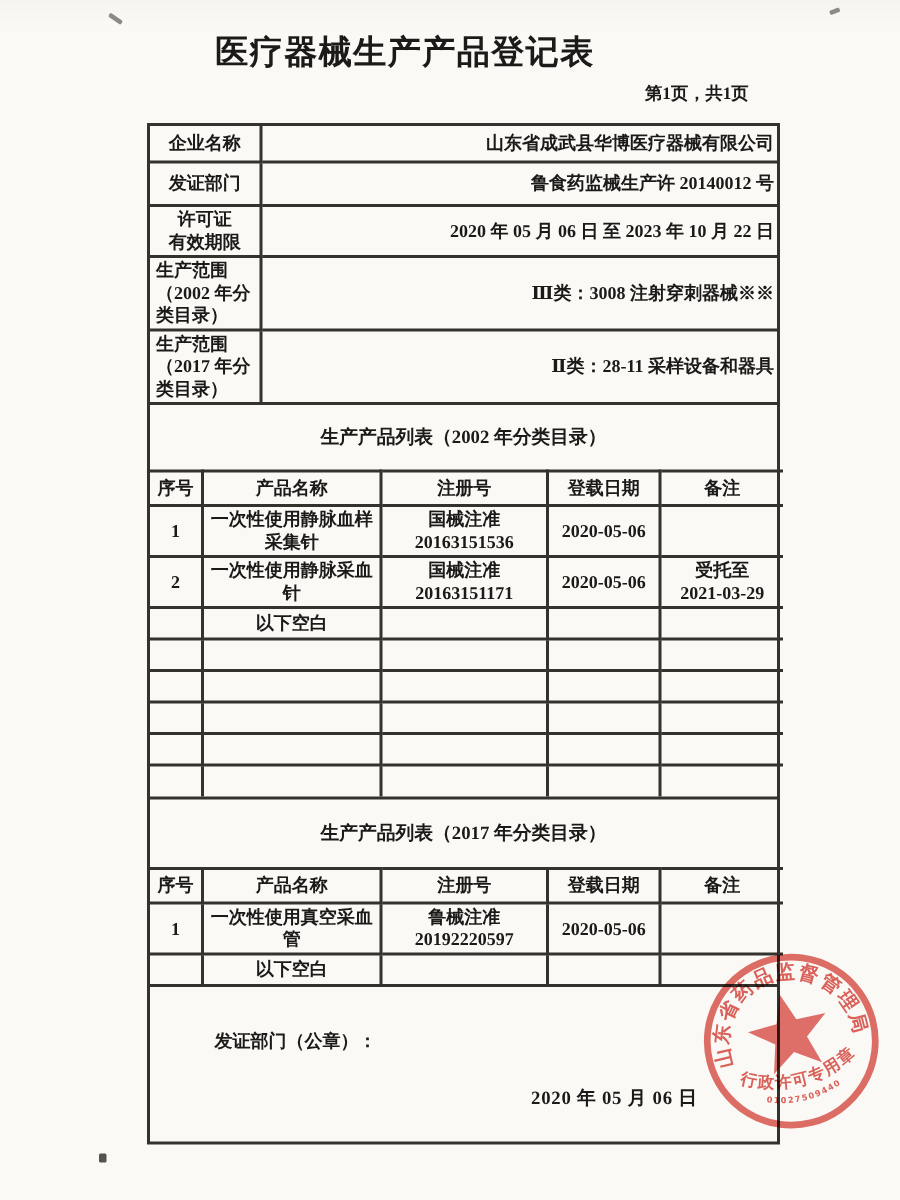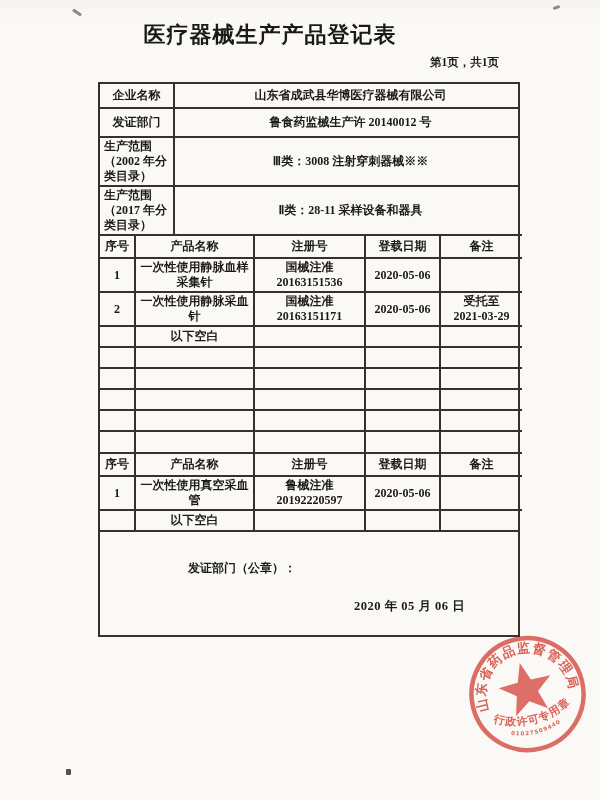--- a/index.html
+++ b/index.html
@@ -36,21 +36,21 @@
     vertical-align: middle;
     text-align: center;
     font-size: 12px; font-weight: 700;
     white-space: pre-line;
     line-height: 1.25;
     padding: 1px 2px;
     overflow: hidden;
   }
   
   .info .lbl { width: 74px; }
-  .info .val { text-align: center; padding-left: 10px; font-family: Liberation Serif, serif; }
+  .info .val { text-align: right; padding-left: 10px; }
   .info tr.r1 td { height: 24px; }
   .info tr.r2 td { height: 29px; }
   .info tr.r3 td { height: 30px; }
   .info tr.r4 td { height: 45px; }
   .info tr.r5 td { height: 40px; }
   .info tr.r4 .lbl, .info tr.r5 .lbl { text-align: left; padding-left: 4px; }
   
   div.sec.sec-title {
     height: 45px;
     display: flex; align-items: center; justify-content: center;
@@ -62,21 +62,21 @@
   .prod2002 tr.pr1 td { height: 29px; }
   .prod2002 tr.pr2 td { height: 30px; }
   .prod2002 tr.blank td { height: 21px; }
   .prod2002 tr.empty td { height: 21px; }
   .prod2017 tr.pr1 td { height: 33px; }
   .prod2017 tr.blank td { height: 20px; }
   
   div.sec.footer { position: relative; height: 105px; }
   .issuer-label {
     position: absolute; left: 43px; top: 28px;
-    font-size: 12px; font-weight: 700; margin-left: 45px;
+    font-size: 12px; font-weight: 700;
   }
   .issue-date {
     position: absolute; left: 254px; top: 66px;
     font-size: 12.5px; font-weight: 700; letter-spacing: .5px;
     z-index: 5;
   }
   .seal {
     position: absolute; left: 364px; top: 546px; 
     width: 128px; height: 132px;
     transform: rotate(-14deg);
@@ -107,35 +107,41 @@
         </colgroup>
       <tbody>
           <tr class="r1">
         <td class="lbl">企业名称</td>
         <td class="val">山东省成武县华博医疗器械有限公司</td>
       </tr>
       <tr class="r2">
         <td class="lbl">发证部门</td>
         <td class="val">鲁食药监械生产许 20140012 号</td>
       </tr>
+      <tr class="r3">
+        <td class="lbl">许可证
+有效期限</td>
+        <td class="val">2020 年 05 月 06 日  至 2023 年 10 月 22 日</td>
+      </tr>
       <tr class="r4">
         <td class="lbl">生产范围
 （2002 年分
 类目录）</td>
         <td class="val">Ⅲ类：3008 注射穿刺器械※※</td>
       </tr>
       <tr class="r5">
         <td class="lbl">生产范围
 （2017 年分
 类目录）</td>
         <td class="val">Ⅱ类：28-11 采样设备和器具</td>
       </tr>
     </tbody>
       </table>
 
+    <div class="sec sec-title">生产产品列表（2002 年分类目录）</div>
 
     <table class="sec prod prod2002">
       <colgroup>
           <col style="width:35px">
           <col style="width:119px">
           <col style="width:111px">
           <col style="width:75px">
           <col style="width:82px">
         </colgroup>
       <tbody>
@@ -201,20 +207,21 @@
       <tr class="empty">
         <td></td>
             <td></td>
             <td></td>
             <td></td>
             <td></td>
       </tr>
     </tbody>
       </table>
 
+    <div class="sec sec-title t2017">生产产品列表（2017 年分类目录）</div>
 
     <table class="sec prod prod2017">
       <colgroup>
           <col style="width:35px">
           <col style="width:119px">
           <col style="width:111px">
           <col style="width:75px">
           <col style="width:82px">
         </colgroup>
       <tbody>

